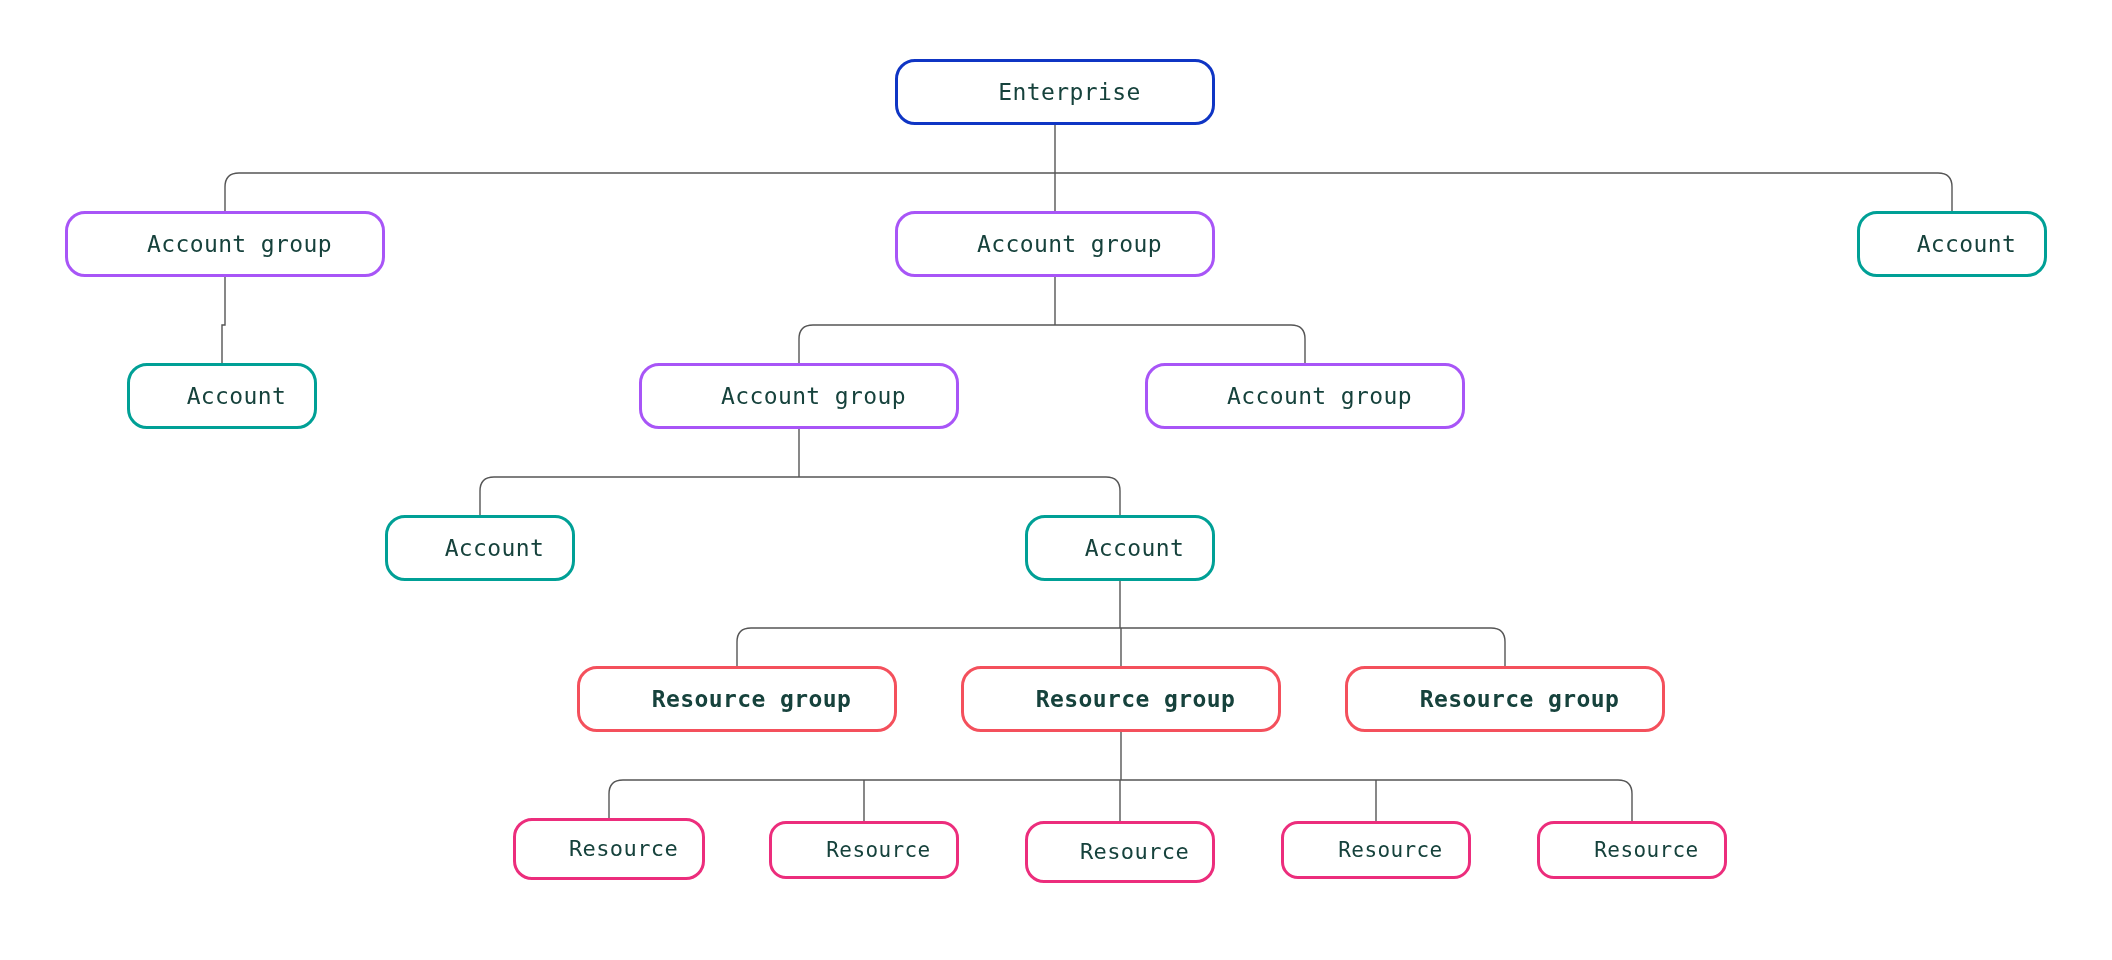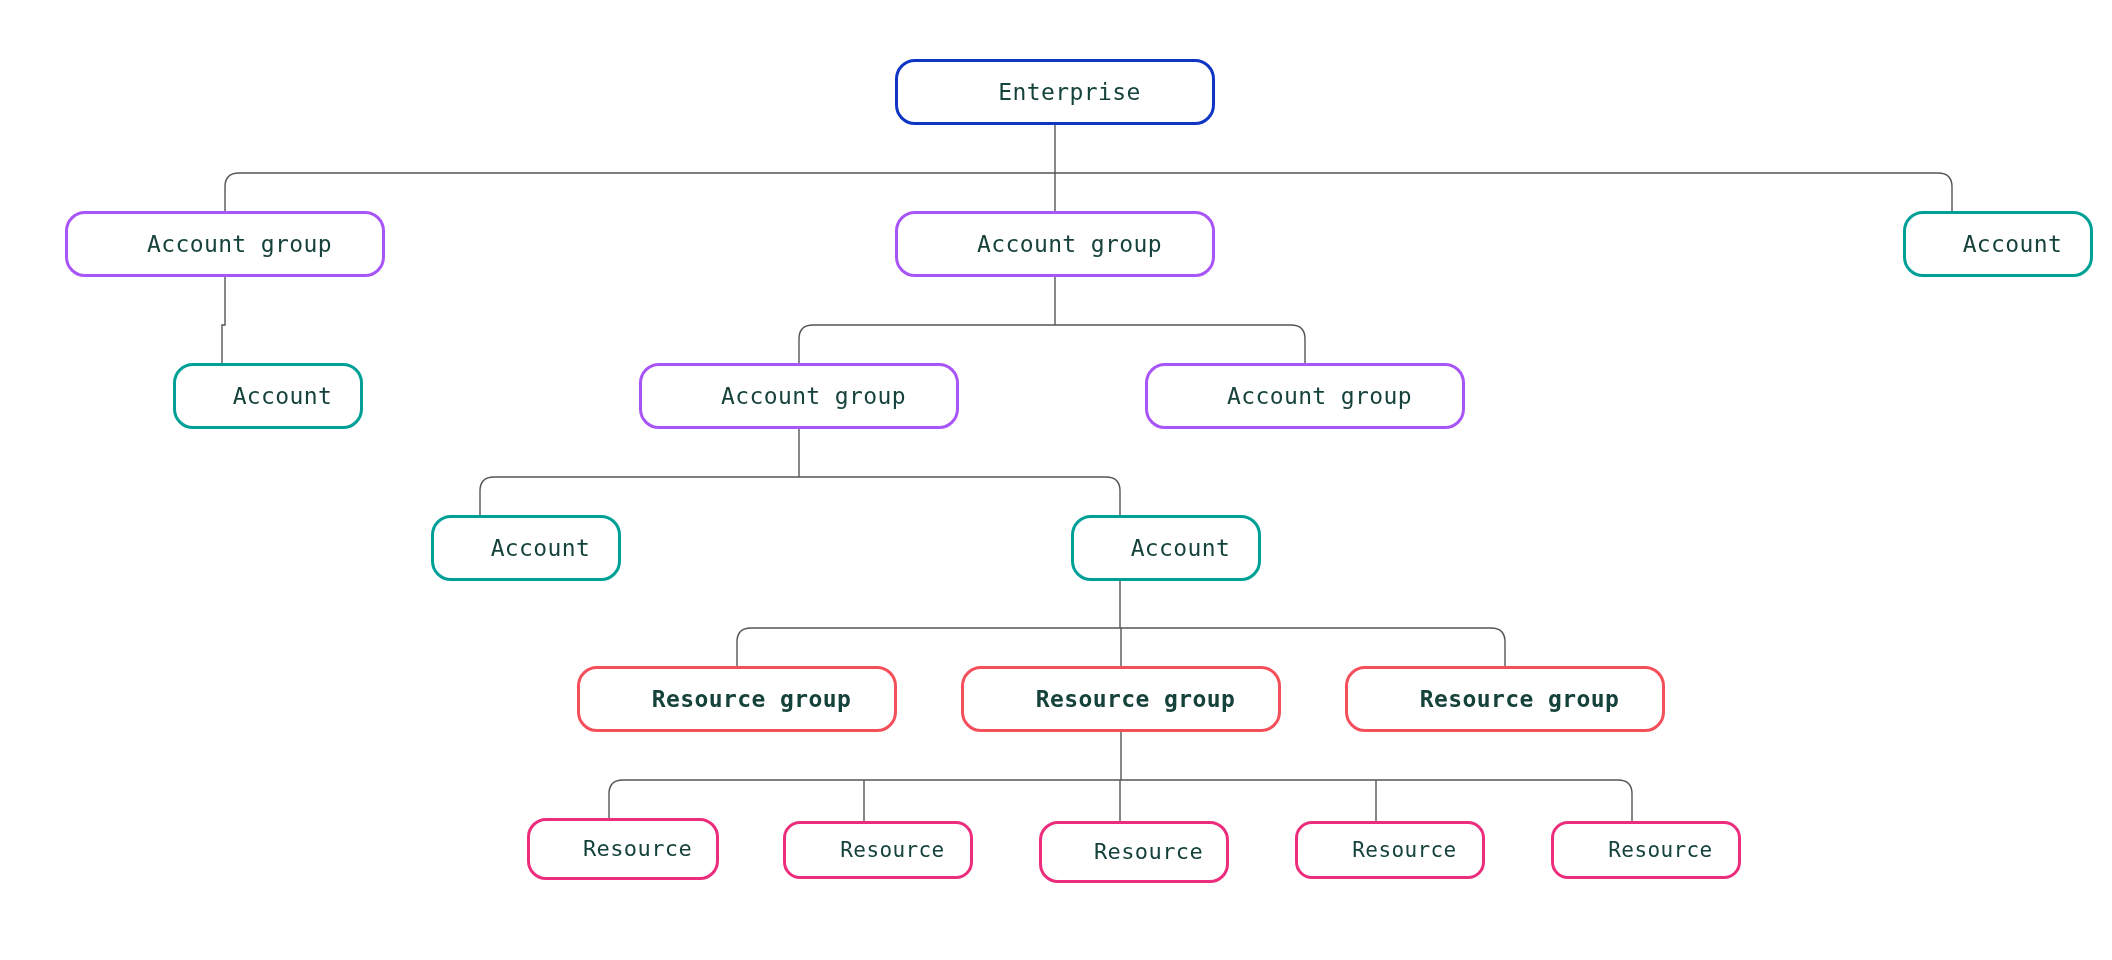--- a/index.html
+++ b/index.html
@@ -39,23 +39,23 @@
   }
   .node-label {
     font-family: "DejaVu Sans Mono", "Liberation Mono", monospace;
     color: #16423c;
     letter-spacing: 0.4px;
     line-height: 1;
   }
   
   .t-enterprise     { border-width: 3px; border-color: #0f35c4; }
   .t-account-group  { border-width: 3px; border-color: #a855f7; }
-  .t-account        { border-width: 3px; border-color: #00a096; margin-left: 46px; }
+  .t-account        { border-width: 3px; border-color: #00a096; }
   .t-resource-group { border-width: 3px; border-color: #f4505c; font-weight: bold; }
-  .t-resource       { border-width: 3px; border-color: #ec2d7c; margin-left: 14px; }
+  .t-resource       { border-width: 3px; border-color: #ec2d7c; }
 </style>
 </head>
 <body>
 
 <div id="canvas">
   <svg id="connectors" width="2112" height="960" viewBox="0 0 2112 960" fill="none">
       <path d="M 1055 125 L 1055 173" stroke="#555555" stroke-width="1.4" fill="none"></path>
       <path d="M 225 187 Q 225 173 239 173 L 1938 173 Q 1952 173 1952 187" stroke="#555555" stroke-width="1.4" fill="none"></path>
       <path d="M 225 187 L 225 211" stroke="#555555" stroke-width="1.4" fill="none"></path>
       <path d="M 1055 173 L 1055 211" stroke="#555555" stroke-width="1.4" fill="none"></path>

